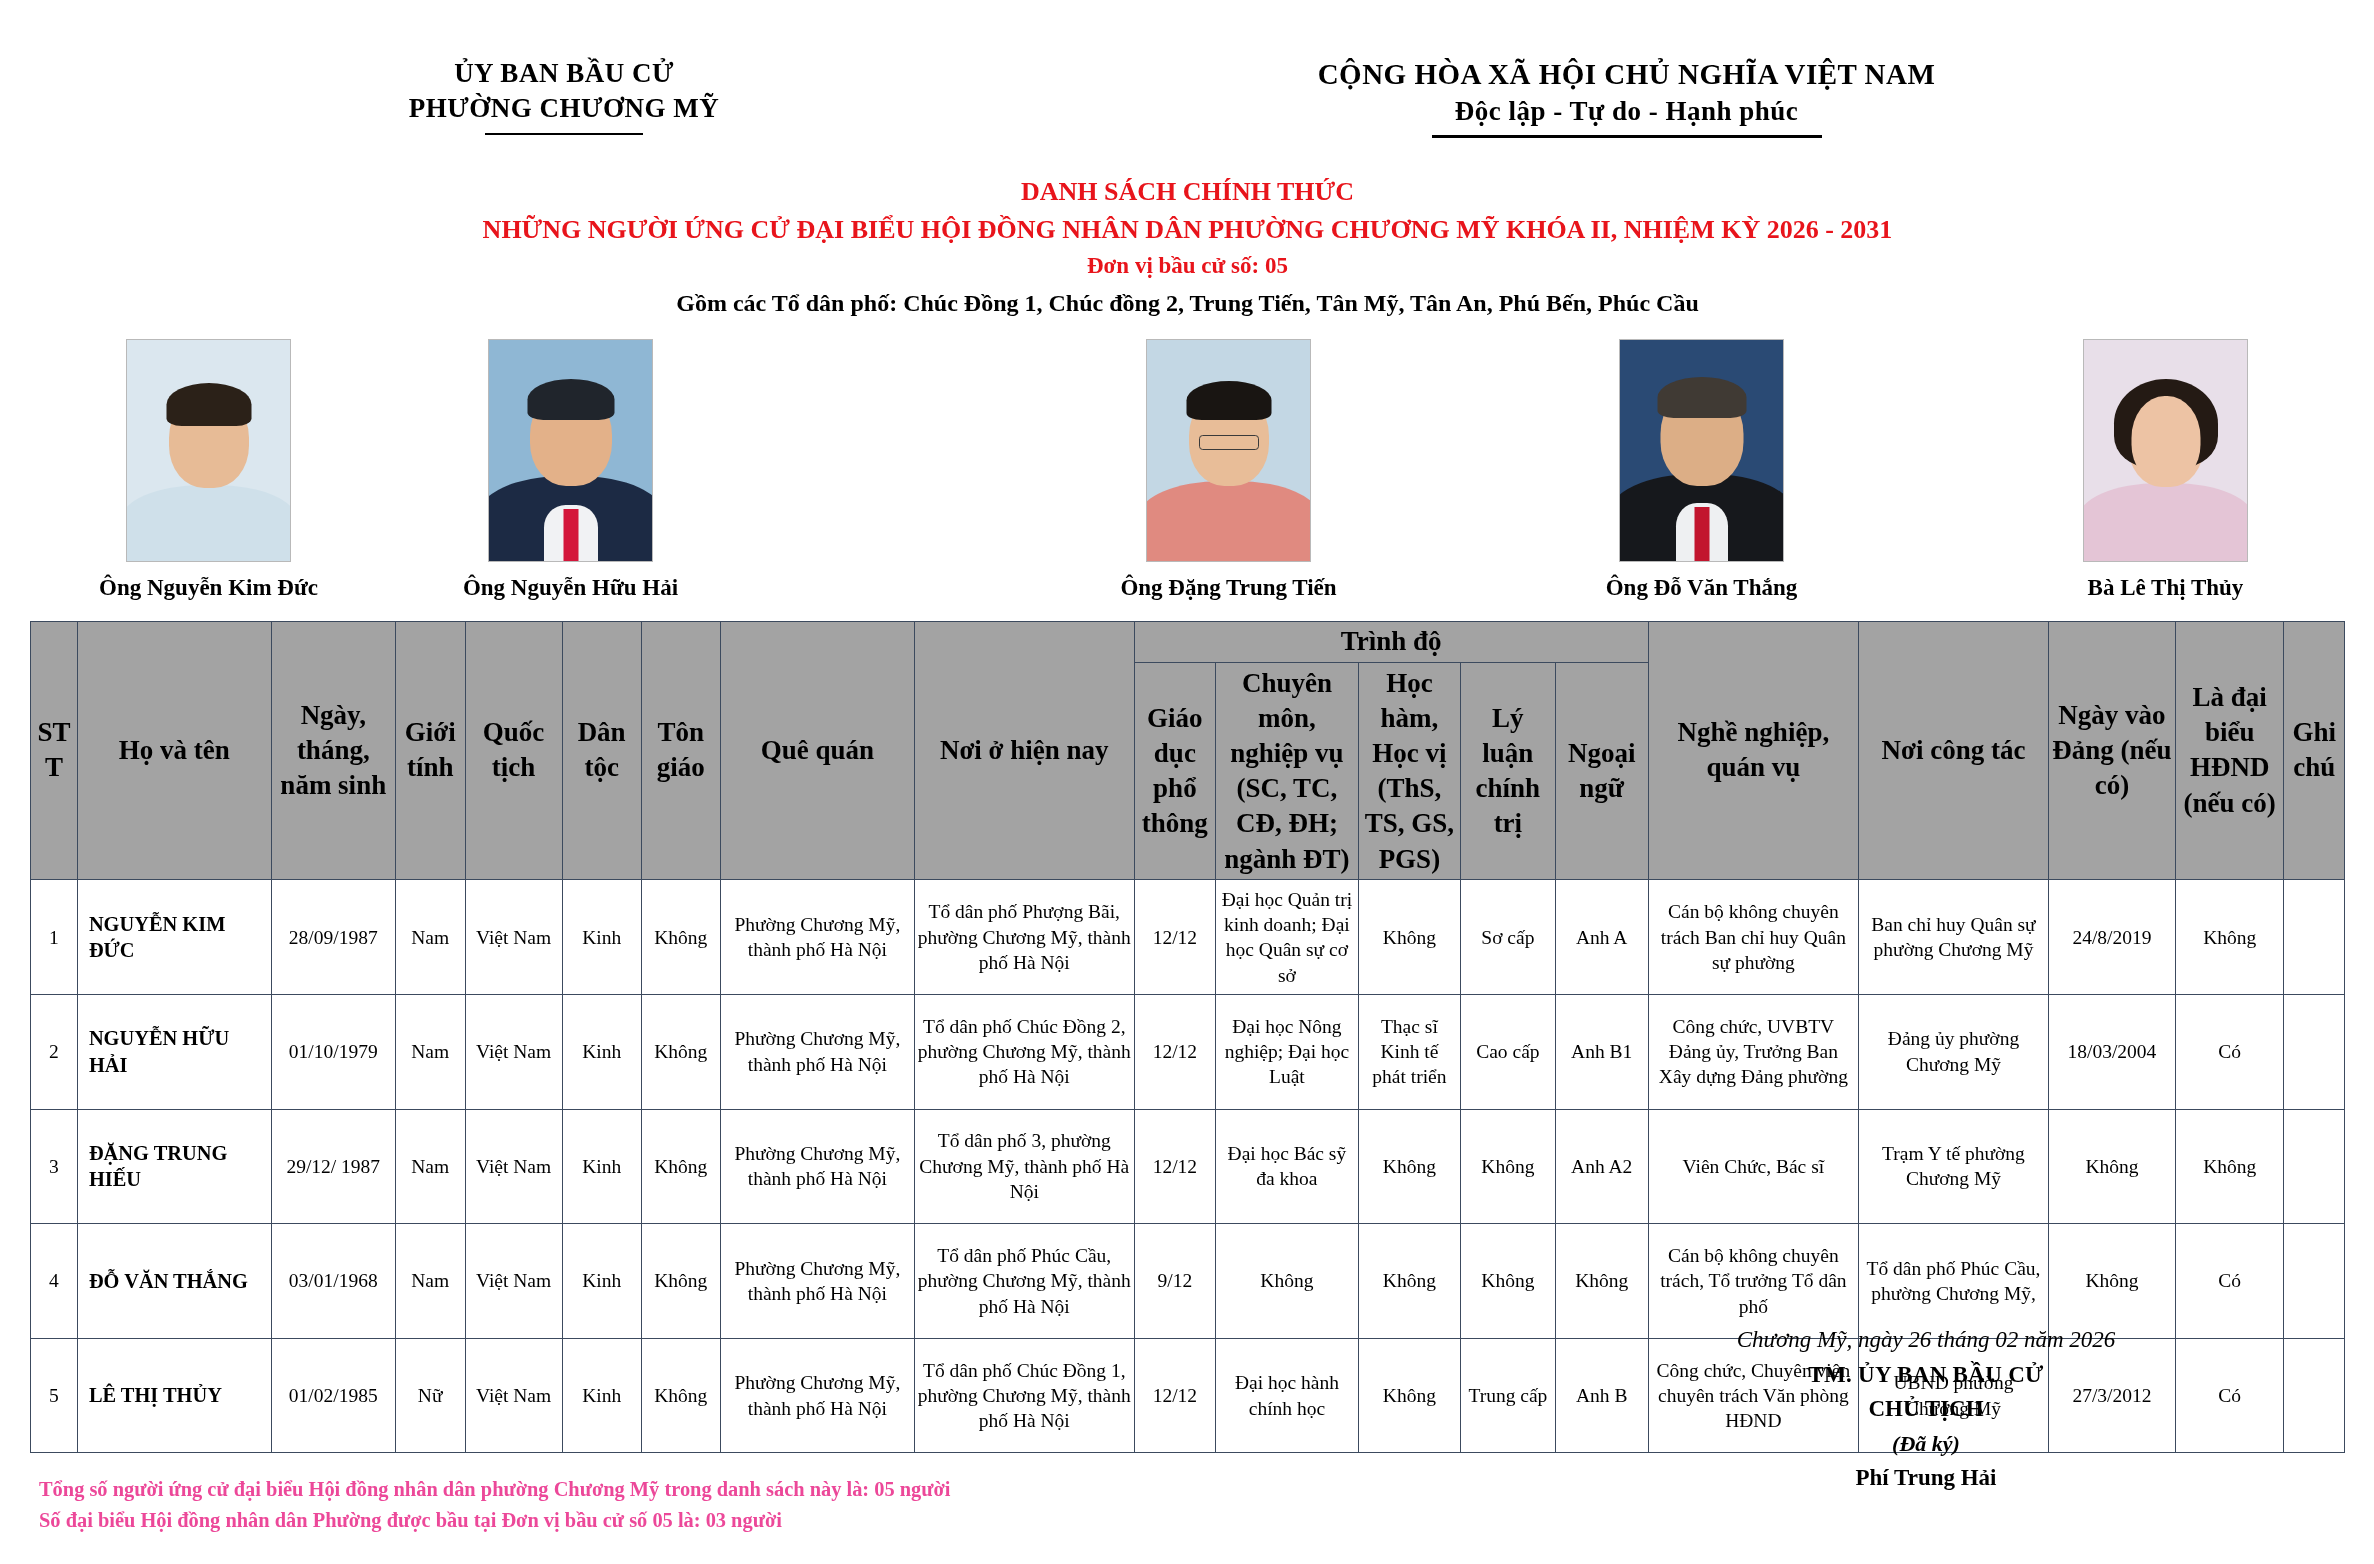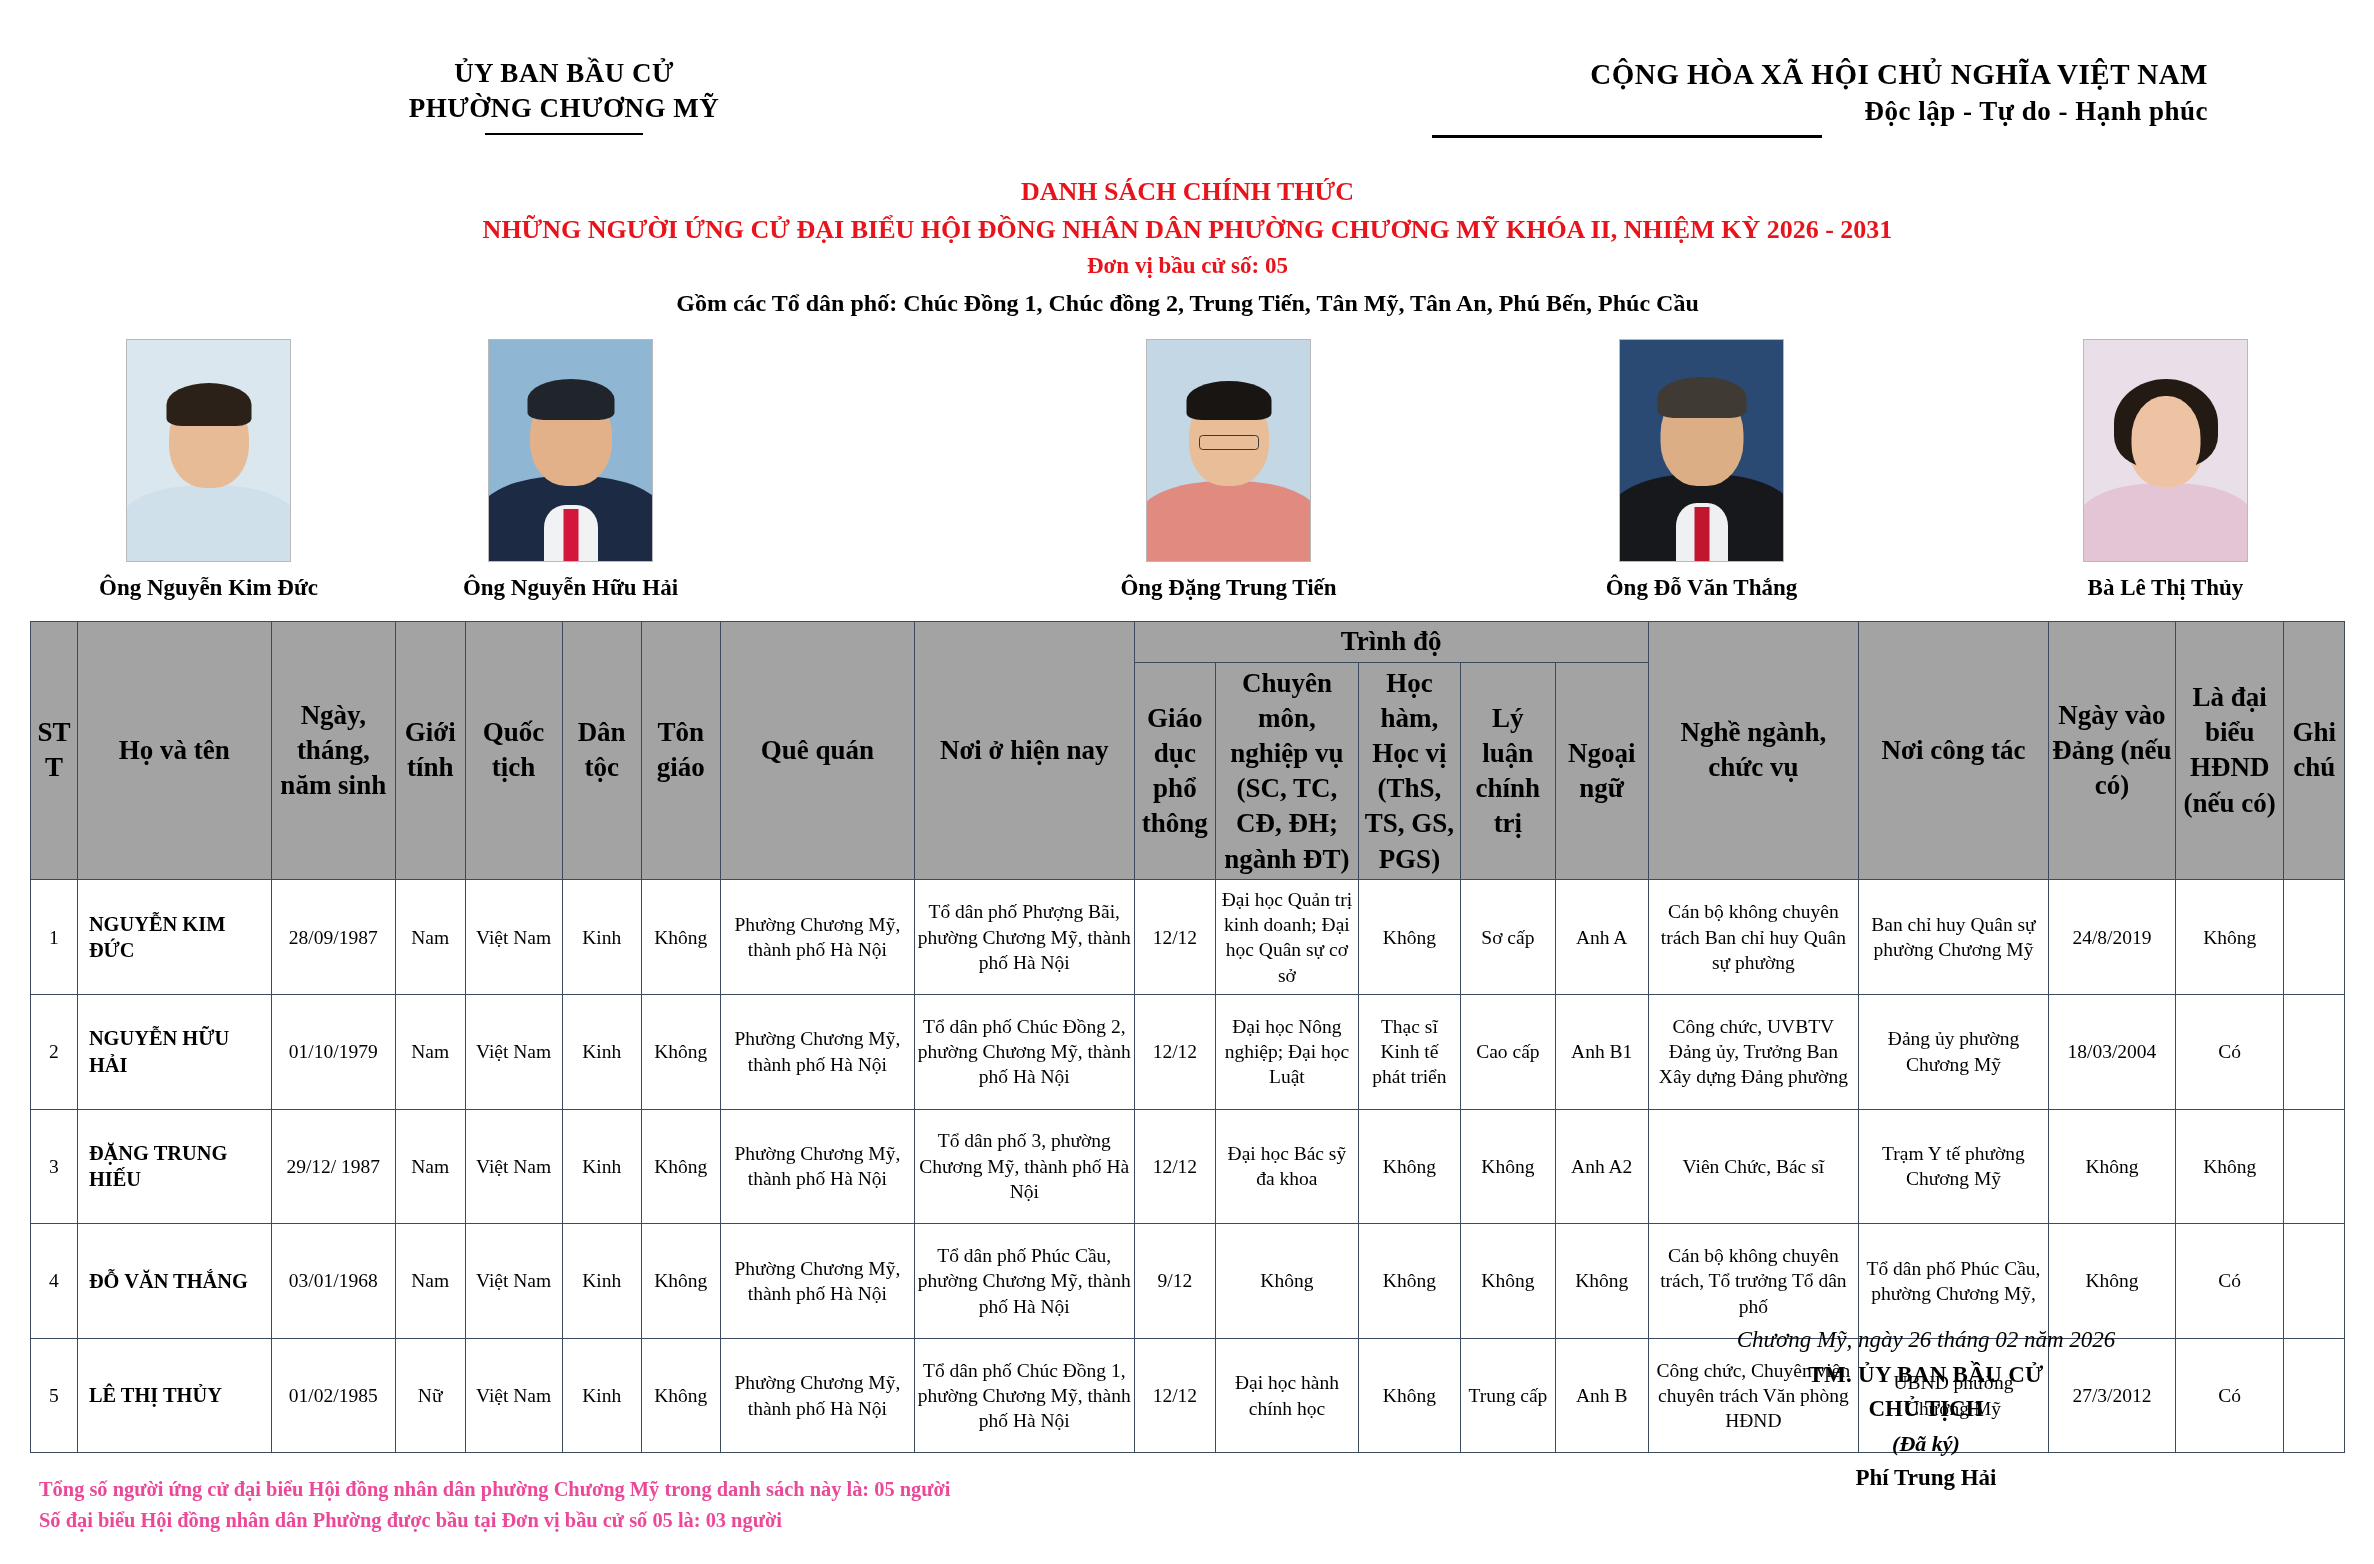--- a/index.html
+++ b/index.html
@@ -32,21 +32,21 @@
     box-sizing: border-box;
   }
   .hdr-left {
     width: 44%;
     text-align: center;
     padding-left: 83px;
     box-sizing: border-box;
   }
   .hdr-right {
     width: 56%;
-    text-align: right;
+    text-align: center;
     padding-right: 167px;
     box-sizing: border-box;
   }
   .hdr-line1 {
     font-weight: bold;
     font-size: 27px;
     letter-spacing: 0.5px;
     line-height: 1.30;
     white-space: nowrap;
   }
@@ -356,21 +356,21 @@
           <th rowspan="2" class="thead-h">STT</th>
           <th rowspan="2">Họ và tên</th>
           <th rowspan="2">Ngày, tháng, năm sinh</th>
           <th rowspan="2">Giới tính</th>
           <th rowspan="2">Quốc tịch</th>
           <th rowspan="2">Dân tộc</th>
           <th rowspan="2">Tôn giáo</th>
           <th rowspan="2">Quê quán</th>
           <th rowspan="2">Nơi ở hiện nay</th>
           <th colspan="5">Trình độ</th>
-          <th rowspan="2">Nghề ngành, chức vụ</th>
+          <th rowspan="2">Nghề nghiệp, quán vụ</th>
           <th rowspan="2">Nơi công tác</th>
           <th rowspan="2">Ngày vào Đảng (nếu có)</th>
           <th rowspan="2">Là đại biểu HĐND (nếu có)</th>
           <th rowspan="2">Ghi chú</th>
         </tr>
         <tr>
           <th>Giáo dục phổ thông</th>
           <th>Chuyên môn, nghiệp vụ (SC, TC, CĐ, ĐH; ngành ĐT)</th>
           <th>Học hàm, Học vị (ThS, TS, GS, PGS)</th>
           <th>Lý luận chính trị</th>

